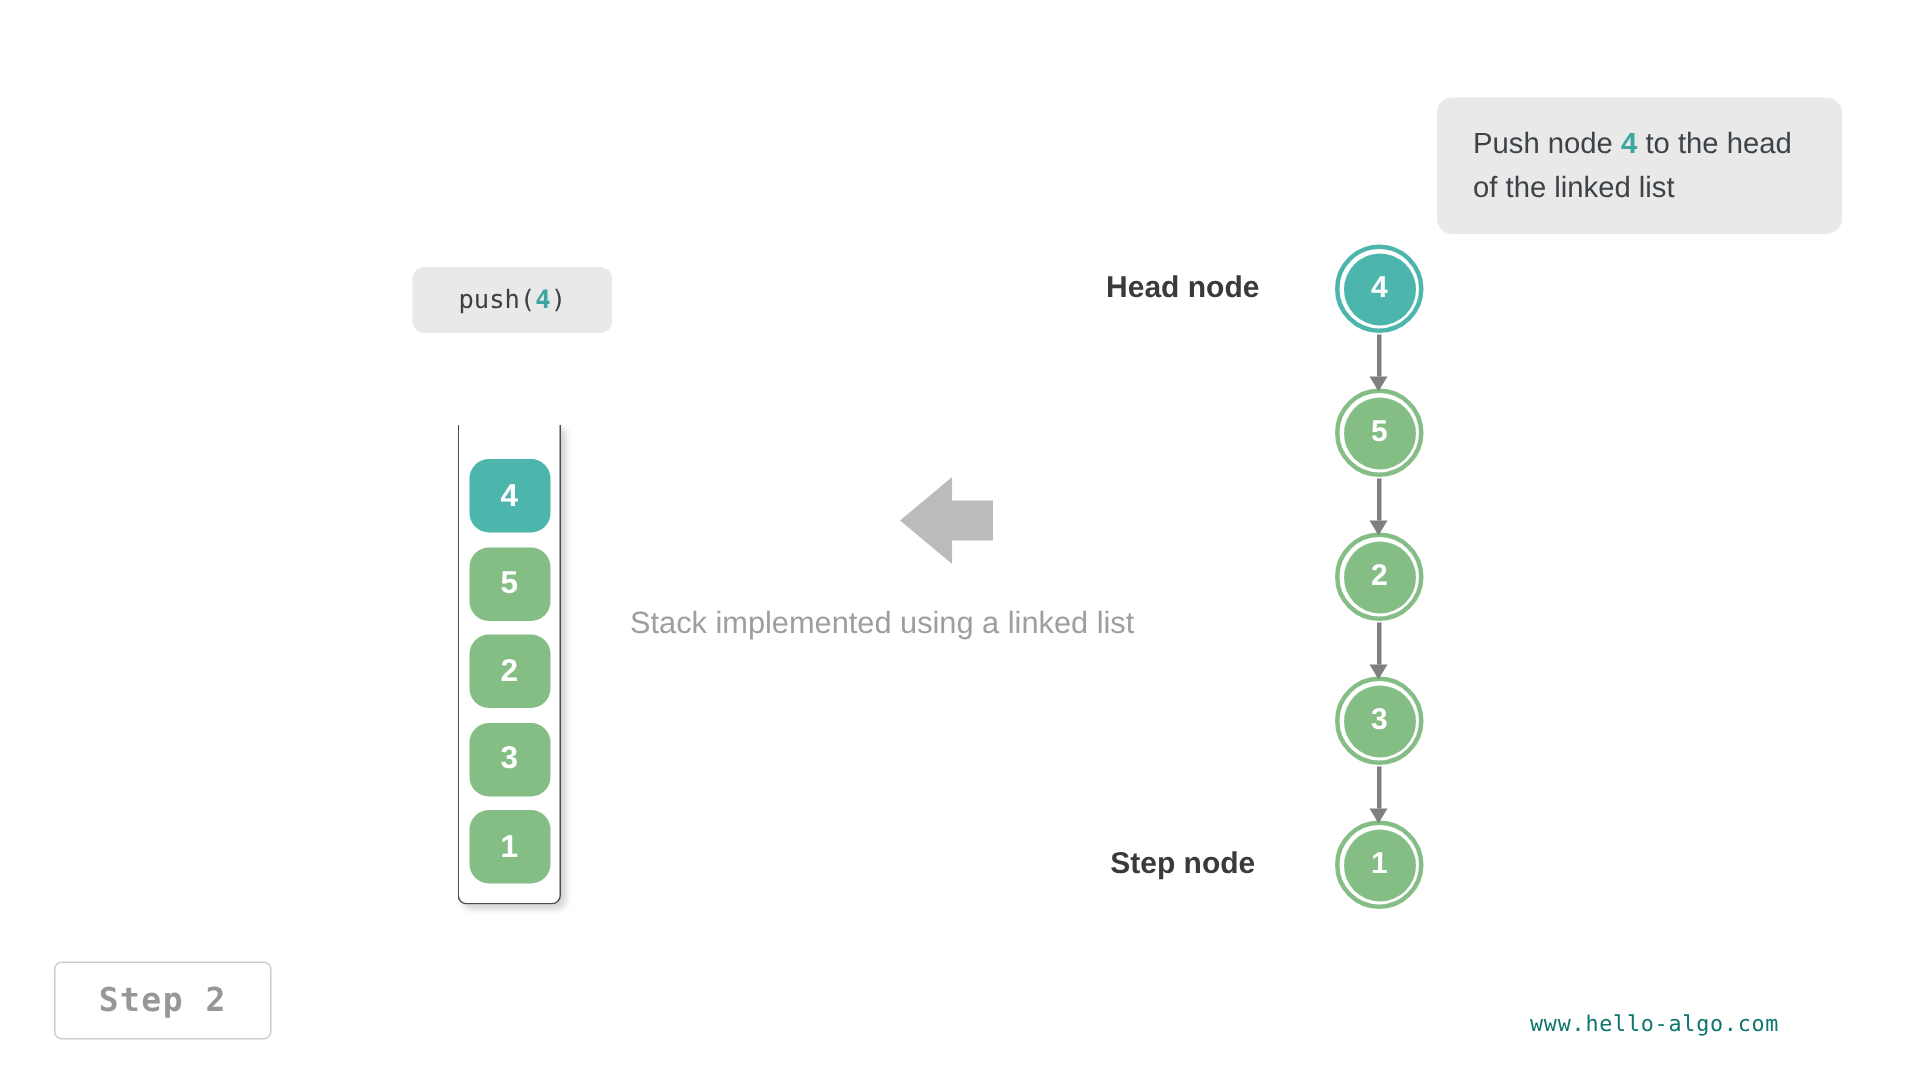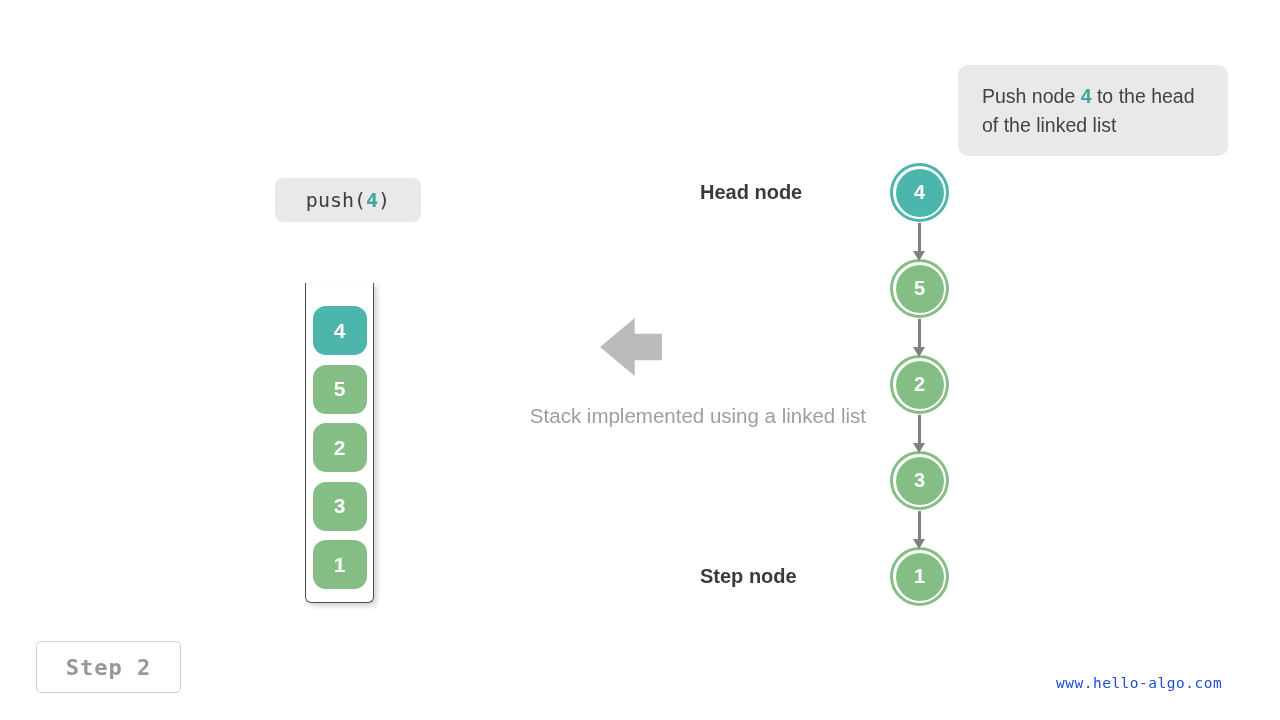--- a/index.html
+++ b/index.html
@@ -25,26 +25,26 @@
     line-height: 29px;
     color: #3e4348;
     white-space: pre-wrap;
   }
   .hl-teal { color: #3ba79e; font-weight: bold; }
 
   
   .code-box {
     position: absolute;
     left: 275px; top: 178px;
-    width: 146px; height: 44px;
+    width: 133px; height: 44px;
     background: #e9e9e9;
     border-radius: 8px;
     display: flex; align-items: center; justify-content: center;
     font-family: "DejaVu Sans Mono", monospace;
-    font-size: 20px;
+    font-size: 17px;
     color: #3c4043;
   }
 
   
   .stack-container {
     position: absolute;
     left: 305px; top: 283px;
     width: 69px; height: 320px;
     border-left: 1.5px solid #4d4d4d;
     border-right: 1.5px solid #4d4d4d;
@@ -70,21 +70,21 @@
     width: 62px; height: 58px;
     background: #bbbbbb;
     clip-path: polygon(0 50%, 56% 0, 56% 27%, 100% 27%, 100% 73%, 56% 73%, 56% 100%);
   }
 
   
   .caption {
     position: absolute;
     left: 420px; top: 404px;
     width: 446px;
-    text-align: right;
+    text-align: left;
     font-size: 20.5px;
     color: #9e9e9e;
   }
 
   
   .ll-node {
     position: absolute;
     left: 890px;
     width: 59px; height: 59px;
     border-radius: 50%;
@@ -113,21 +113,21 @@
   .ll-connector .head {
     width: 0; height: 0;
     border-left: 6.5px solid transparent;
     border-right: 6.5px solid transparent;
     border-top: 10px solid #808080;
   }
   .ll-label {
     position: absolute;
     left: 700px;
     width: 177px;
-    text-align: left;
+    text-align: center;
     font-size: 20px;
     font-weight: bold;
     color: #3a3a3a;
   }
 
   
   .step-box {
     position: absolute;
     left: 36px; top: 641px;
     width: 145px; height: 52px;
@@ -138,24 +138,24 @@
     font-family: "DejaVu Sans Mono", monospace;
     font-size: 22px;
     font-weight: bold;
     color: #979797;
     letter-spacing: 1px;
   }
 
   
   .watermark {
     position: absolute;
-    left: 1056px; top: 675px;
+    left: 1020px; top: 675px;
     font-family: "DejaVu Sans Mono", monospace;
     font-size: 14.5px;
-    color: #1d4ed8;
+    color: #0f766e;
     letter-spacing: 0.5px;
   }
 </style>
 </head>
 <body>
 
 <div class="canvas">
 
   <div class="annotation-box"><span>Push node </span><span class="hl-teal">4</span><span> to the head of the linked list</span></div>
 

